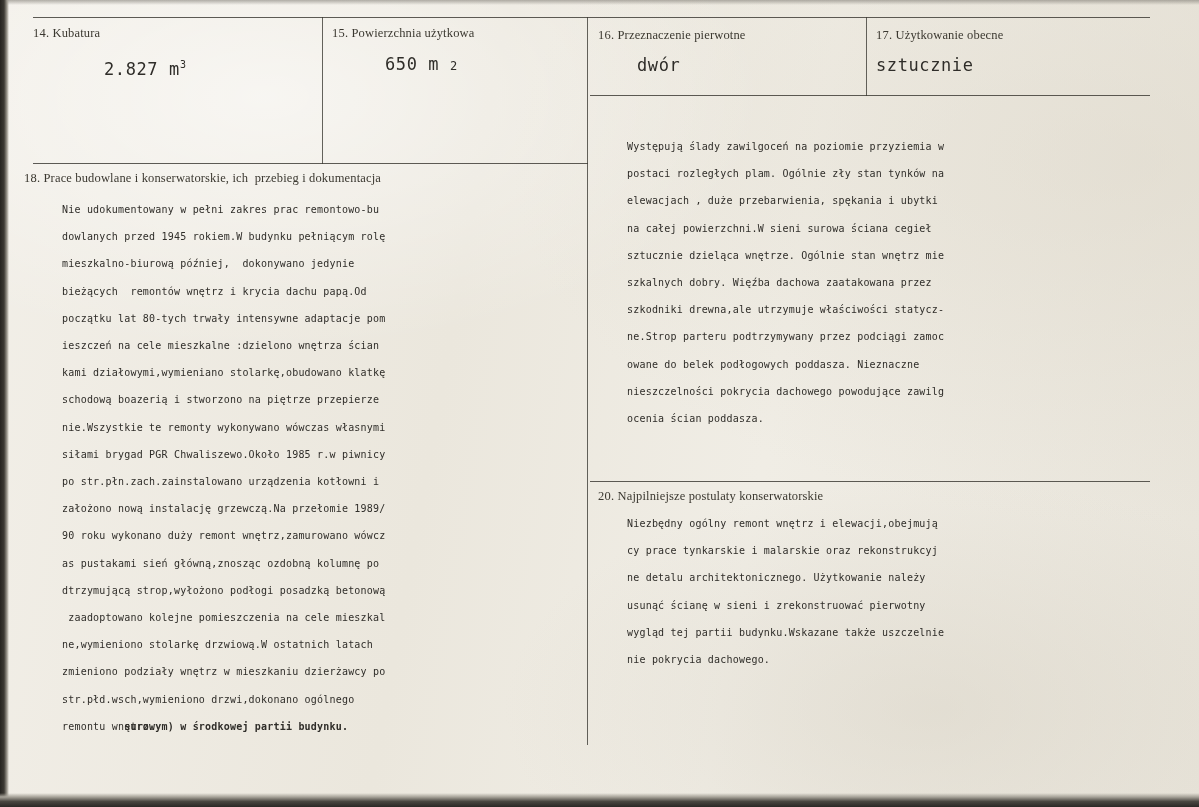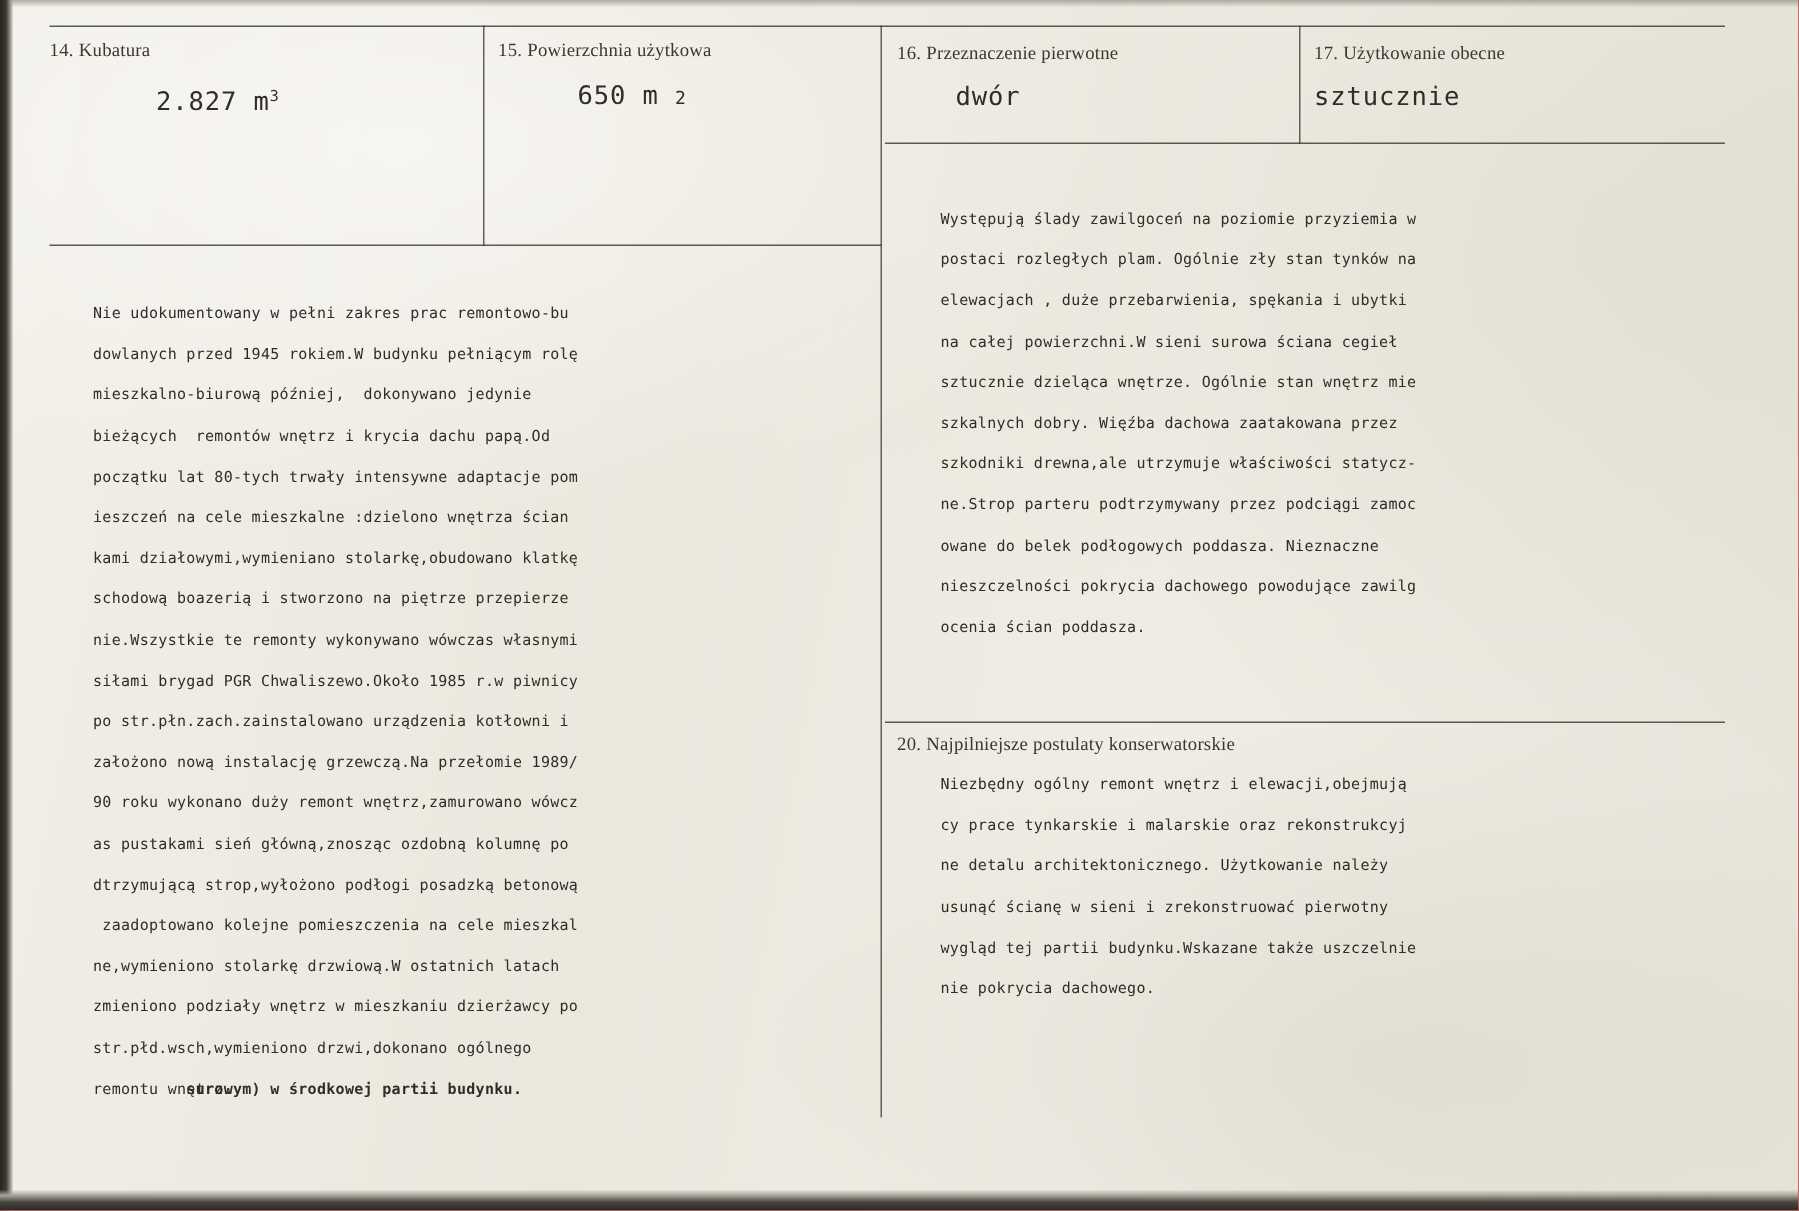--- a/index.html
+++ b/index.html
@@ -7,21 +7,21 @@
     padding: 0;
     background: #6b6760;
   }
   body {
     font-family: "Liberation Serif", serif;
   }
   .scan {
     position: relative;
     width: 1199px;
     height: 807px;
-    background: #ef4444;
+    background: #f97316;
     overflow: hidden;
   }
   
   .paper-tone {
     position: absolute;
     inset: 0;
     background:
       radial-gradient(ellipse 60% 45% at 22% 12%, rgba(255,255,255,0.55), rgba(255,255,255,0) 70%),
       radial-gradient(ellipse 50% 40% at 78% 88%, rgba(214,208,194,0.45), rgba(255,255,255,0) 72%),
       radial-gradient(ellipse 70% 60% at 95% 20%, rgba(221,215,201,0.5), rgba(255,255,255,0) 75%),
@@ -128,20 +128,21 @@
 
   <div class="caption" style="left:332px; top:26px;"><span class="num">15.</span> <span>Powierzchnia użytkowa</span></div>
   <div class="typed big" style="left:385px; top:51px;"><span>650</span> <span>m</span> <span class="sup2">2</span></div>
 
   <div class="caption" style="left:598px; top:28px;"><span class="num">16.</span> <span>Przeznaczenie pierwotne</span></div>
   <div class="typed big" style="left:637px; top:52px;">dwór</div>
 
   <div class="caption" style="left:876px; top:28px;"><span class="num">17.</span> <span>Użytkowanie obecne</span></div>
   <div class="typed big" style="left:876px; top:52px;">sztucznie</div>
 
+  <div class="caption" style="left:24px; top:171px;"><span class="num">18.</span> <span>Prace budowlane i konserwatorskie, ich  przebieg i dokumentacja</span></div>
   <div class="typed" style="left:62px; top:196px;">Nie udokumentowany w pełni zakres prac remontowo-bu
 dowlanych przed 1945 rokiem.W budynku pełniącym rolę
 mieszkalno-biurową później,  dokonywano jedynie
 bieżących  remontów wnętrz i krycia dachu papą.Od
 początku lat 80-tych trwały intensywne adaptacje pom
 ieszczeń na cele mieszkalne :dzielono wnętrza ścian
 kami działowymi,wymieniano stolarkę,obudowano klatkę
 schodową boazerią i stworzono na piętrze przepierze
 nie.Wszystkie te remonty wykonywano wówczas własnymi
 siłami brygad PGR Chwaliszewo.Około 1985 r.w piwnicy

